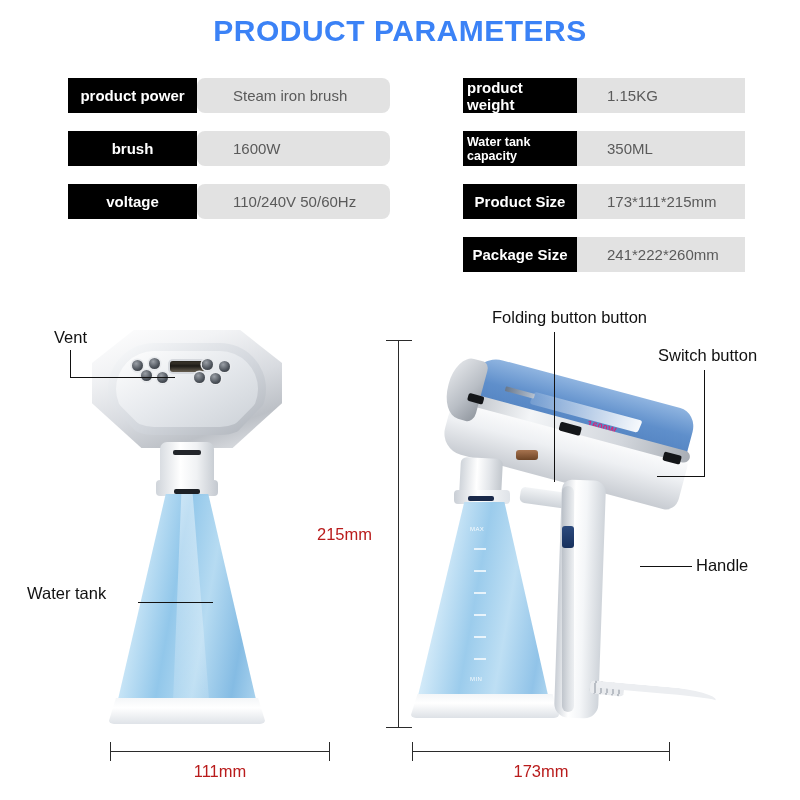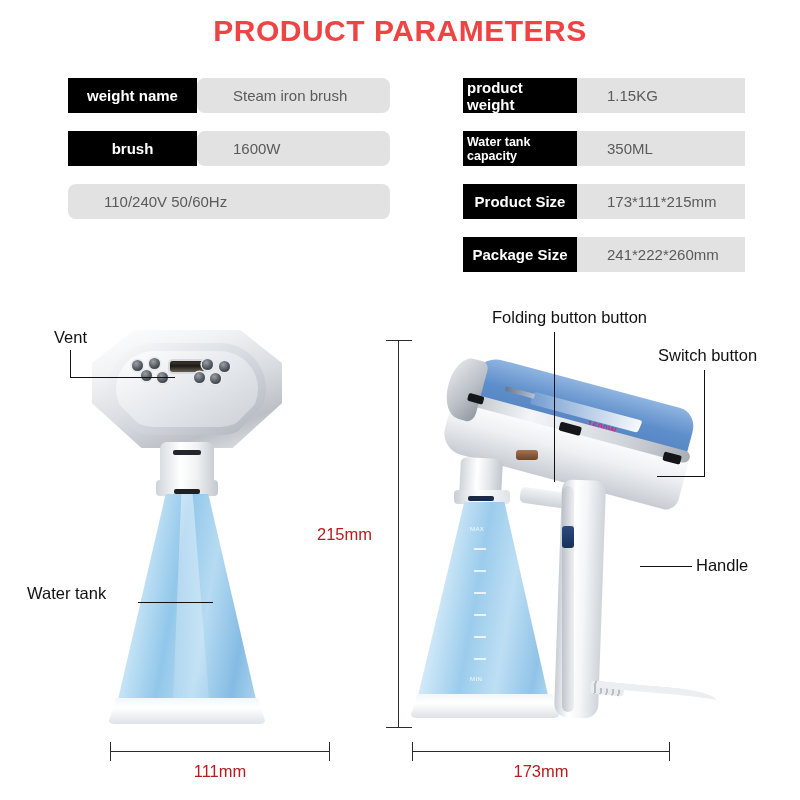--- a/index.html
+++ b/index.html
@@ -4,21 +4,21 @@
 <style>
   html,body{margin:0;padding:0;}
   body{
     width:800px;height:800px;position:relative;overflow:hidden;
     background:#ffffff;
     font-family:"Liberation Sans","DejaVu Sans",sans-serif;
   }
   
   .title{
     position:absolute;left:0;top:14px;width:800px;text-align:center;
-    color:#ef4444;font-size:30px;font-weight:bold;letter-spacing:.5px;
+    color:#3b82f6;font-size:30px;font-weight:bold;letter-spacing:.5px;
   }
   
   .spec-table{position:absolute;}
   #spec-left{left:68px;top:78px;width:322px;}
   #spec-right{left:415px;top:78px;width:330px;}
   .spec-row{position:relative;height:35px;margin-bottom:18px;display:flex;}
   .spec-key{
     background:#000000;color:#ffffff;display:flex;align-items:center;
     justify-content:center;font-size:15px;font-weight:bold;
     box-sizing:border-box;padding:0 4px;
@@ -221,28 +221,29 @@
     border-radius:4px;transform:rotate(6deg);
   }
 </style>
 </head>
 <body>
 
 <div class="title">PRODUCT PARAMETERS</div>
 
 <div class="spec-table" id="spec-left">
   <div class="spec-row">
-    <div class="spec-key">weight name</div>
+    <div class="spec-key">product power</div>
     <div class="spec-val">Steam iron brush</div>
   </div>
   <div class="spec-row">
     <div class="spec-key">brush</div>
     <div class="spec-val">1600W</div>
   </div>
   <div class="spec-row">
+    <div class="spec-key">voltage</div>
     <div class="spec-val">110/240V 50/60Hz</div>
   </div>
 </div>
 
 <div class="spec-table" id="spec-right">
   <div class="spec-row">
     <div class="spec-key">product weight</div>
     <div class="spec-val">1.15KG</div>
   </div>
   <div class="spec-row">

